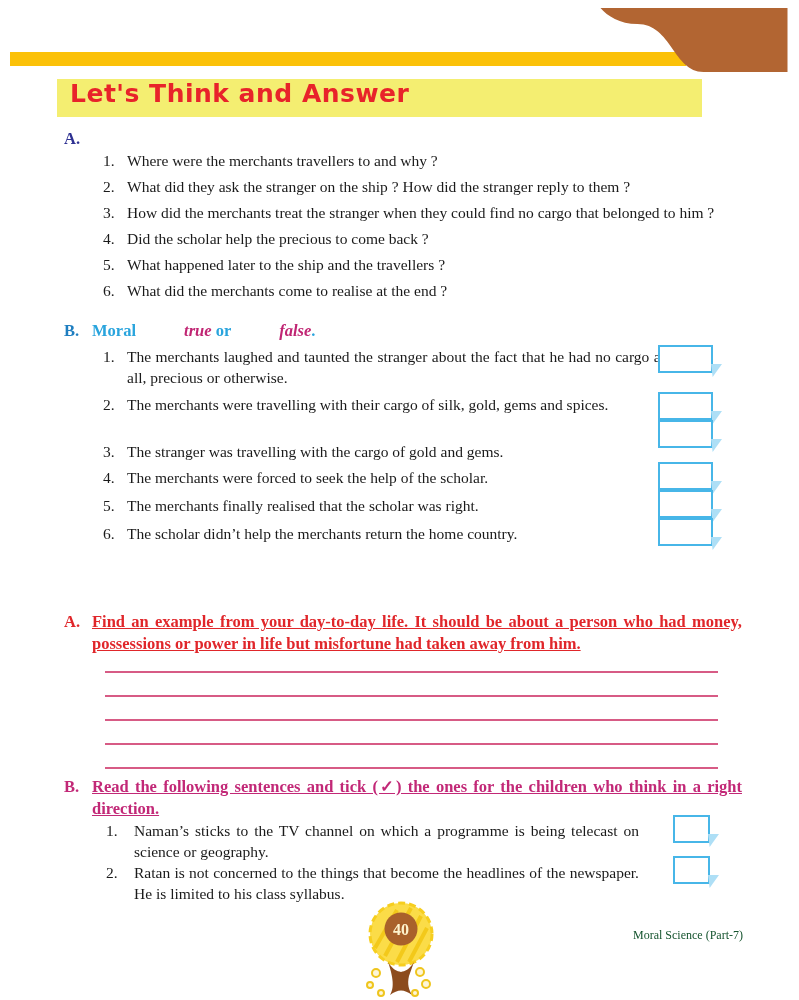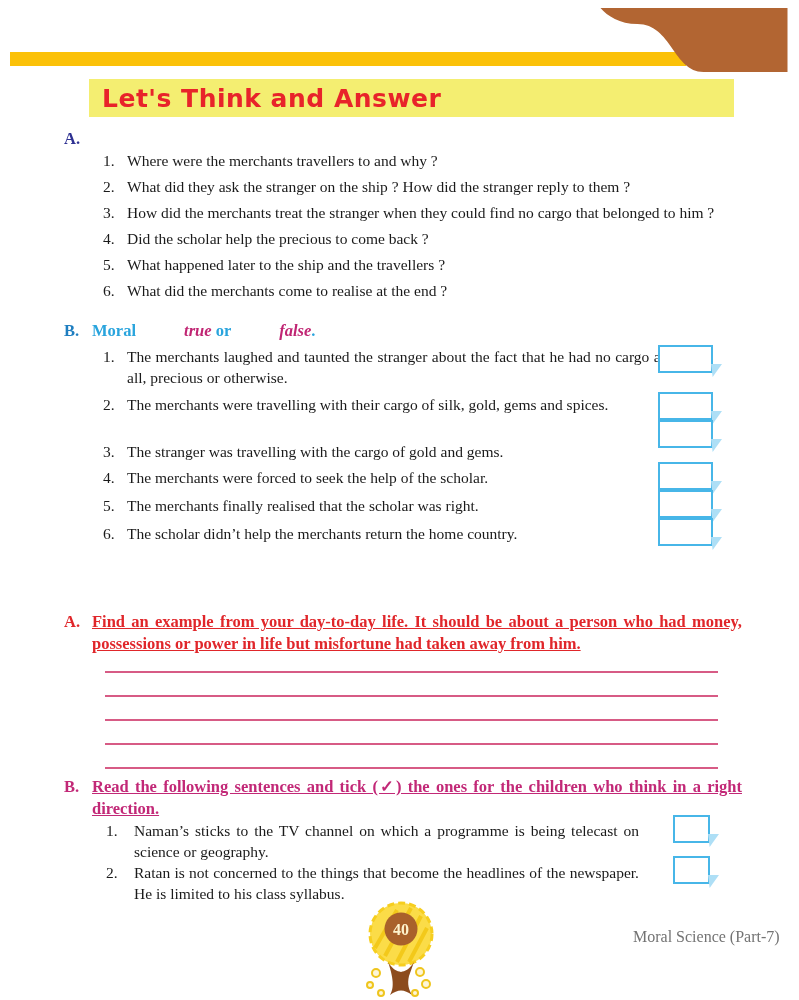--- a/index.html
+++ b/index.html
@@ -4,21 +4,21 @@
 <style>
   html,body{margin:0;padding:0;background:#fff;}
   .page{position:relative;width:799px;height:1000px;background:#ffffff;
         font-family:"Liberation Serif", serif;color:#1a1a1a;overflow:hidden;}
 
   
   .gold-bar{position:absolute;left:10px;top:52px;width:676px;height:14px;background:#FBC108;}
   .corner-svg{position:absolute;left:597px;top:8px;width:191px;height:66px;}
 
   
-  .banner{position:absolute;left:89px;display:flex;align-items:center;}
+  .banner{position:absolute;left:57px;display:flex;align-items:flex-start;}
   .banner-yellow{top:79px;width:645px;height:38px;background:#F4EE71;}
   .banner-green{top:563px;width:716px;height:37px;background:#B7C96B;}
   .banner-title{font-family:"DejaVu Sans", sans-serif;font-weight:800;font-size:25px;
                 color:#E8232A;padding-left:13px;letter-spacing:0.5px;}
 
   
   .sec-head{position:absolute;left:64px;display:flex;font-weight:bold;font-size:16.5px;line-height:22px;}
   .sec-head .letter{width:28px;flex:none;}
   .navy{color:#2E3192;}
   .cyanline .letter{color:#1F7EC0;}
@@ -45,21 +45,21 @@
   
   .cb{position:absolute;width:55px;height:28px;background:#fff;border:2.5px solid #47B6E8;box-sizing:border-box;}
   .cb::after{content:"";position:absolute;right:-11px;bottom:-6px;width:11px;height:13px;
              background:#AEDFF6;clip-path:polygon(0 0,100% 0,15% 100%);}
   .cb-small{width:37px;}
 
   
   .rule-line{position:absolute;left:105px;width:613px;height:2px;background:#D75B85;}
 
   
-  .footer-book{position:absolute;left:633px;top:928px;font-size:16px;color:#737373;}
+  .footer-book{position:absolute;left:633px;top:928px;font-size:12px;color:#14532d;}
   .tree-svg{position:absolute;left:357px;top:898px;width:90px;height:100px;}
 </style>
 </head>
 <body>
 
 <div class="page">
 
   <div class="gold-bar"></div>
   <svg class="corner-svg" viewBox="0 0 190 66">
     <path d="M3,0 H190 V64 H106 C76,64 74,16 40,16 C22,16 10,8 3,0 Z" fill="#B26532"></path>

